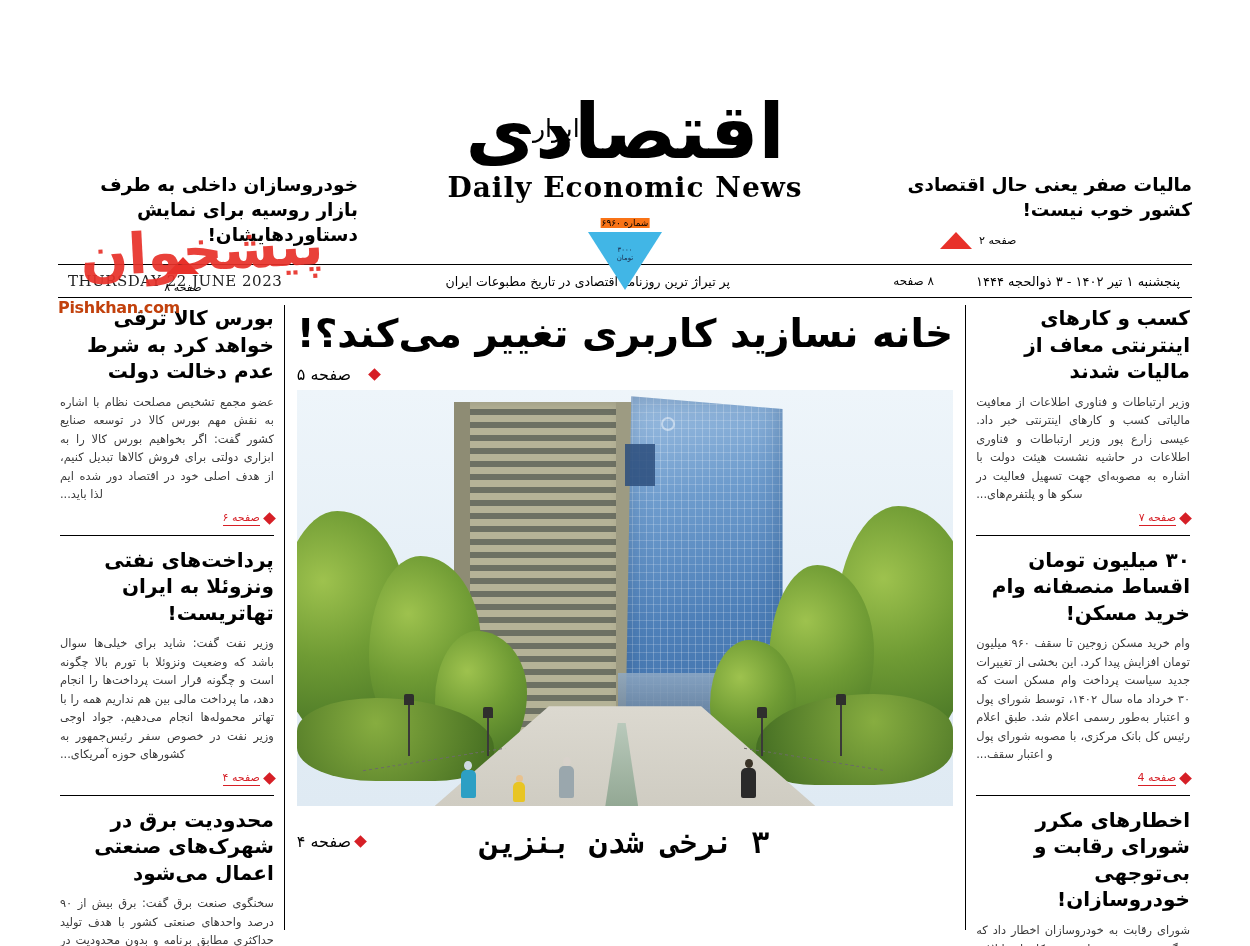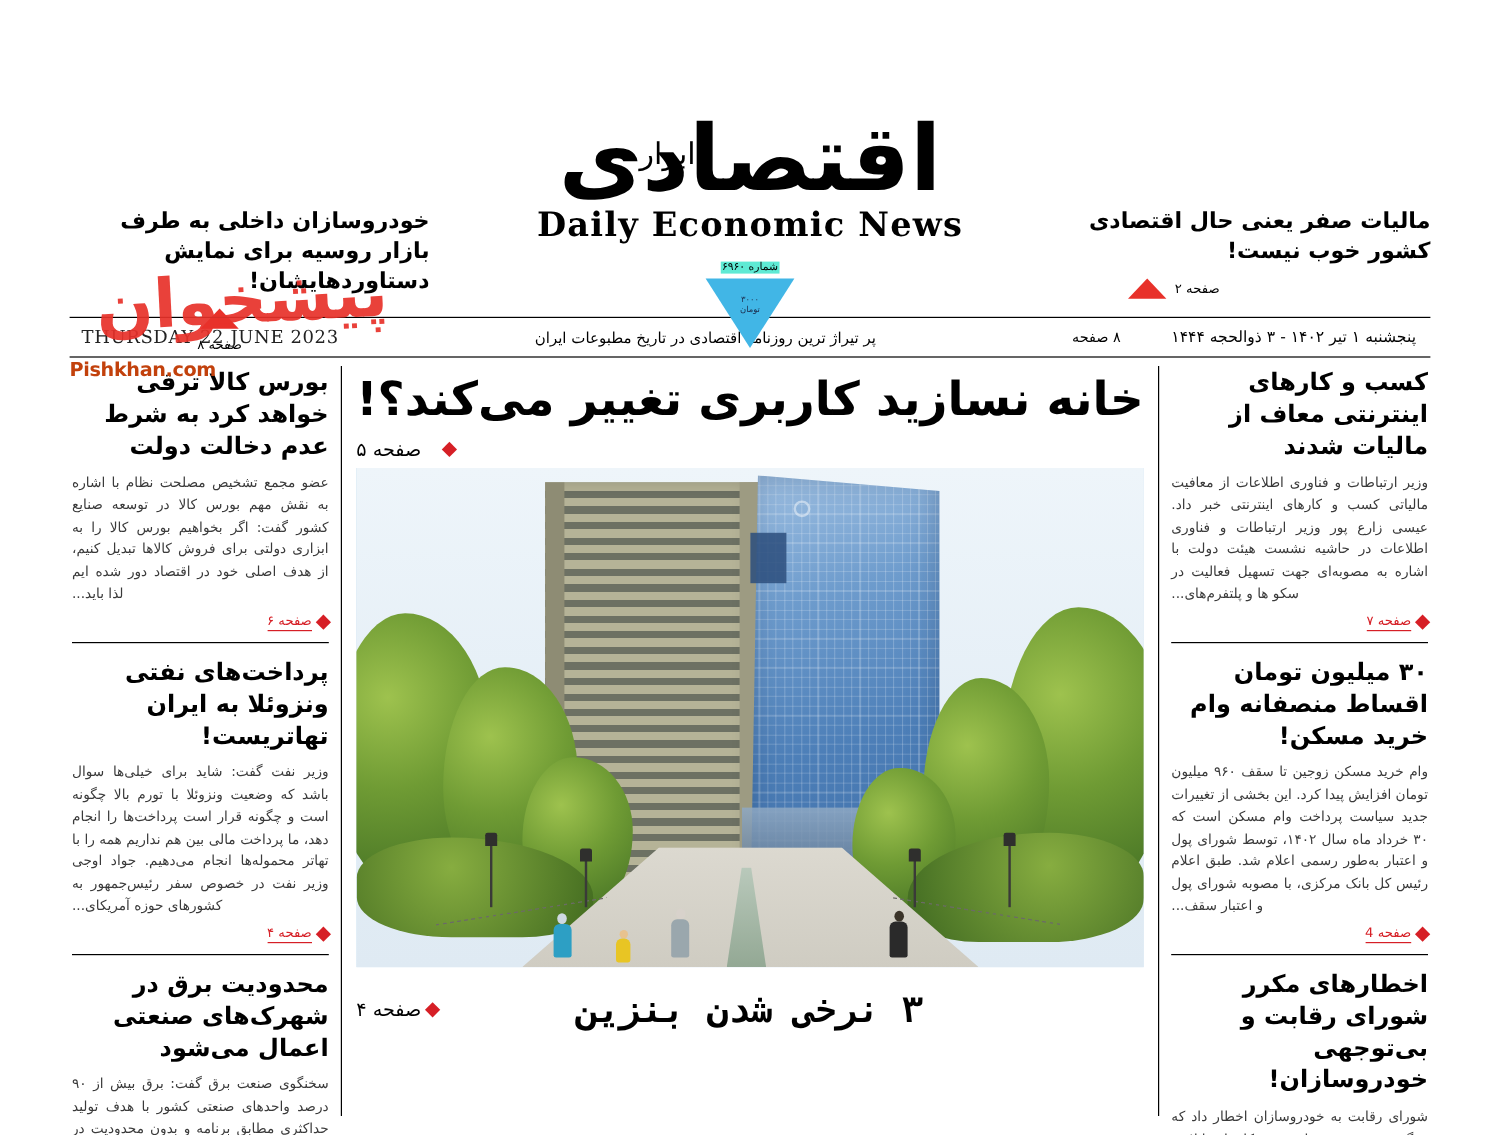--- a/index.html
+++ b/index.html
@@ -87,21 +87,21 @@
     border-top: 58px solid #41b6e6;
   }
   .issue-no {
     position: absolute;
     top: -14px;
     left: 50%;
     transform: translateX(-50%);
     font-size: 9px;
     color: #000;
     white-space: nowrap;
-    background: #5eead4;
+    background: #f97316;
     padding: 0 1px;
   }
   .issue-price {
     position: absolute;
     top: 14px;
     left: 50%;
     transform: translateX(-50%);
     font-size: 7px;
     color: #1b2a4a;
     line-height: 1.15;

